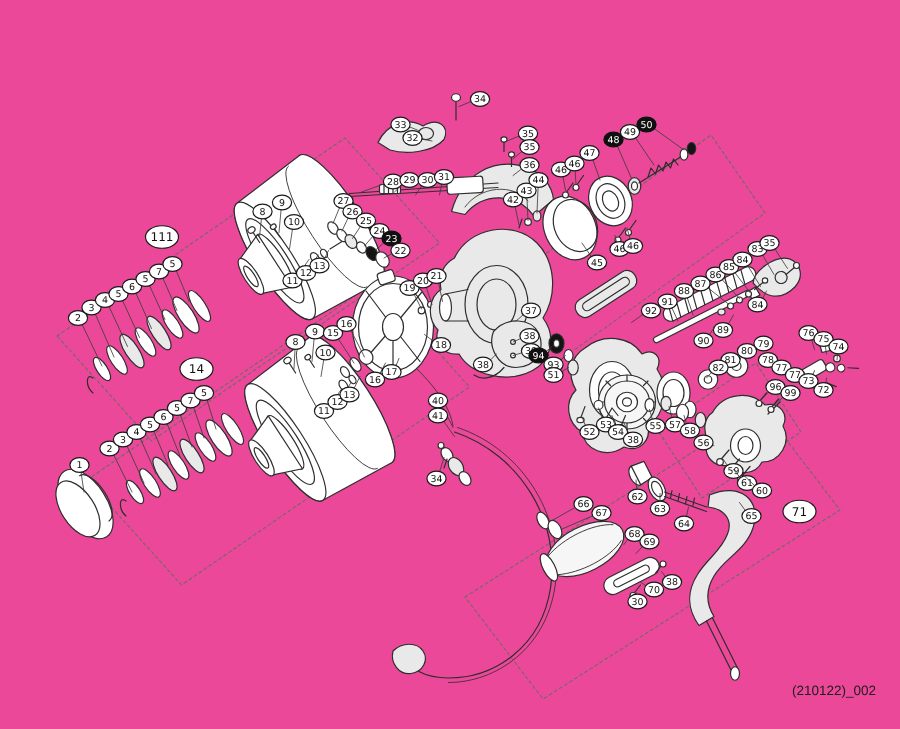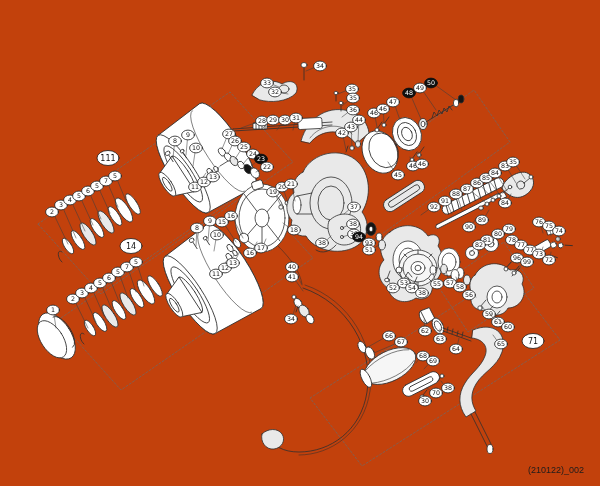--- a/index.html
+++ b/index.html
@@ -1,33 +1,33 @@
 <!DOCTYPE html>
 <html><head>
 <meta charset="utf-8">
 <style>
   html,body{margin:0;padding:0;background:#fff;}
-  .page{position:relative;width:600px;height:486px;background:#c2410c;overflow:hidden;
+  .page{position:relative;width:600px;height:486px;background:#ec4899;overflow:hidden;
         font-family:"Liberation Sans","DejaVu Sans",sans-serif;}
   svg{position:absolute;left:0;top:0;}
   
   svg .ln, svg path, svg ellipse, svg circle, svg rect, svg line, svg polyline, svg polygon{
       stroke:#2e2e2e;stroke-width:0.8;fill:none;stroke-linecap:round;stroke-linejoin:round;}
   .fillw{fill:#ffffff;} .fillg{fill:#e9e9e9;} .filll{fill:#f6f6f6;} .fillk{fill:#141414;}
   .dash{stroke:#6a6a6a;stroke-width:0.7;stroke-dasharray:2 2;fill:none;}
   .thin{stroke-width:0.55;}
   .co{fill:#ffffff;stroke:#1a1a1a;stroke-width:0.8;}
   .co-b{fill:#101010;stroke:#101010;}
   .ct{font-family:"DejaVu Sans",sans-serif;font-size:6.3px;fill:#111;stroke:none;text-anchor:middle;}
   .ctb{fill:#ffffff;}
   .ctbig{font-size:8px;}
   .leader{stroke:#3c3c3c;stroke-width:0.55;fill:none;}
   .notes{position:absolute;left:30px;top:430px;color:#1c1c1c;font-size:8.5px;line-height:11px;}
   .notes .n1{margin-bottom:6px;}
-  .docnum{position:absolute;left:528px;top:465px;color:#1c1c1c;font-size:9px;}
+  .docnum{position:absolute;left:528px;top:455px;color:#1c1c1c;font-size:9px;}
 </style>
 </head>
 <body>
 
 <div class="page">
 <svg id="diagram" width="600" height="486" viewBox="0 0 600 486">
 
   <defs>
     <g id="spool">
       <ellipse class="fillw" cx="32" cy="0" rx="13" ry="50"></ellipse>

